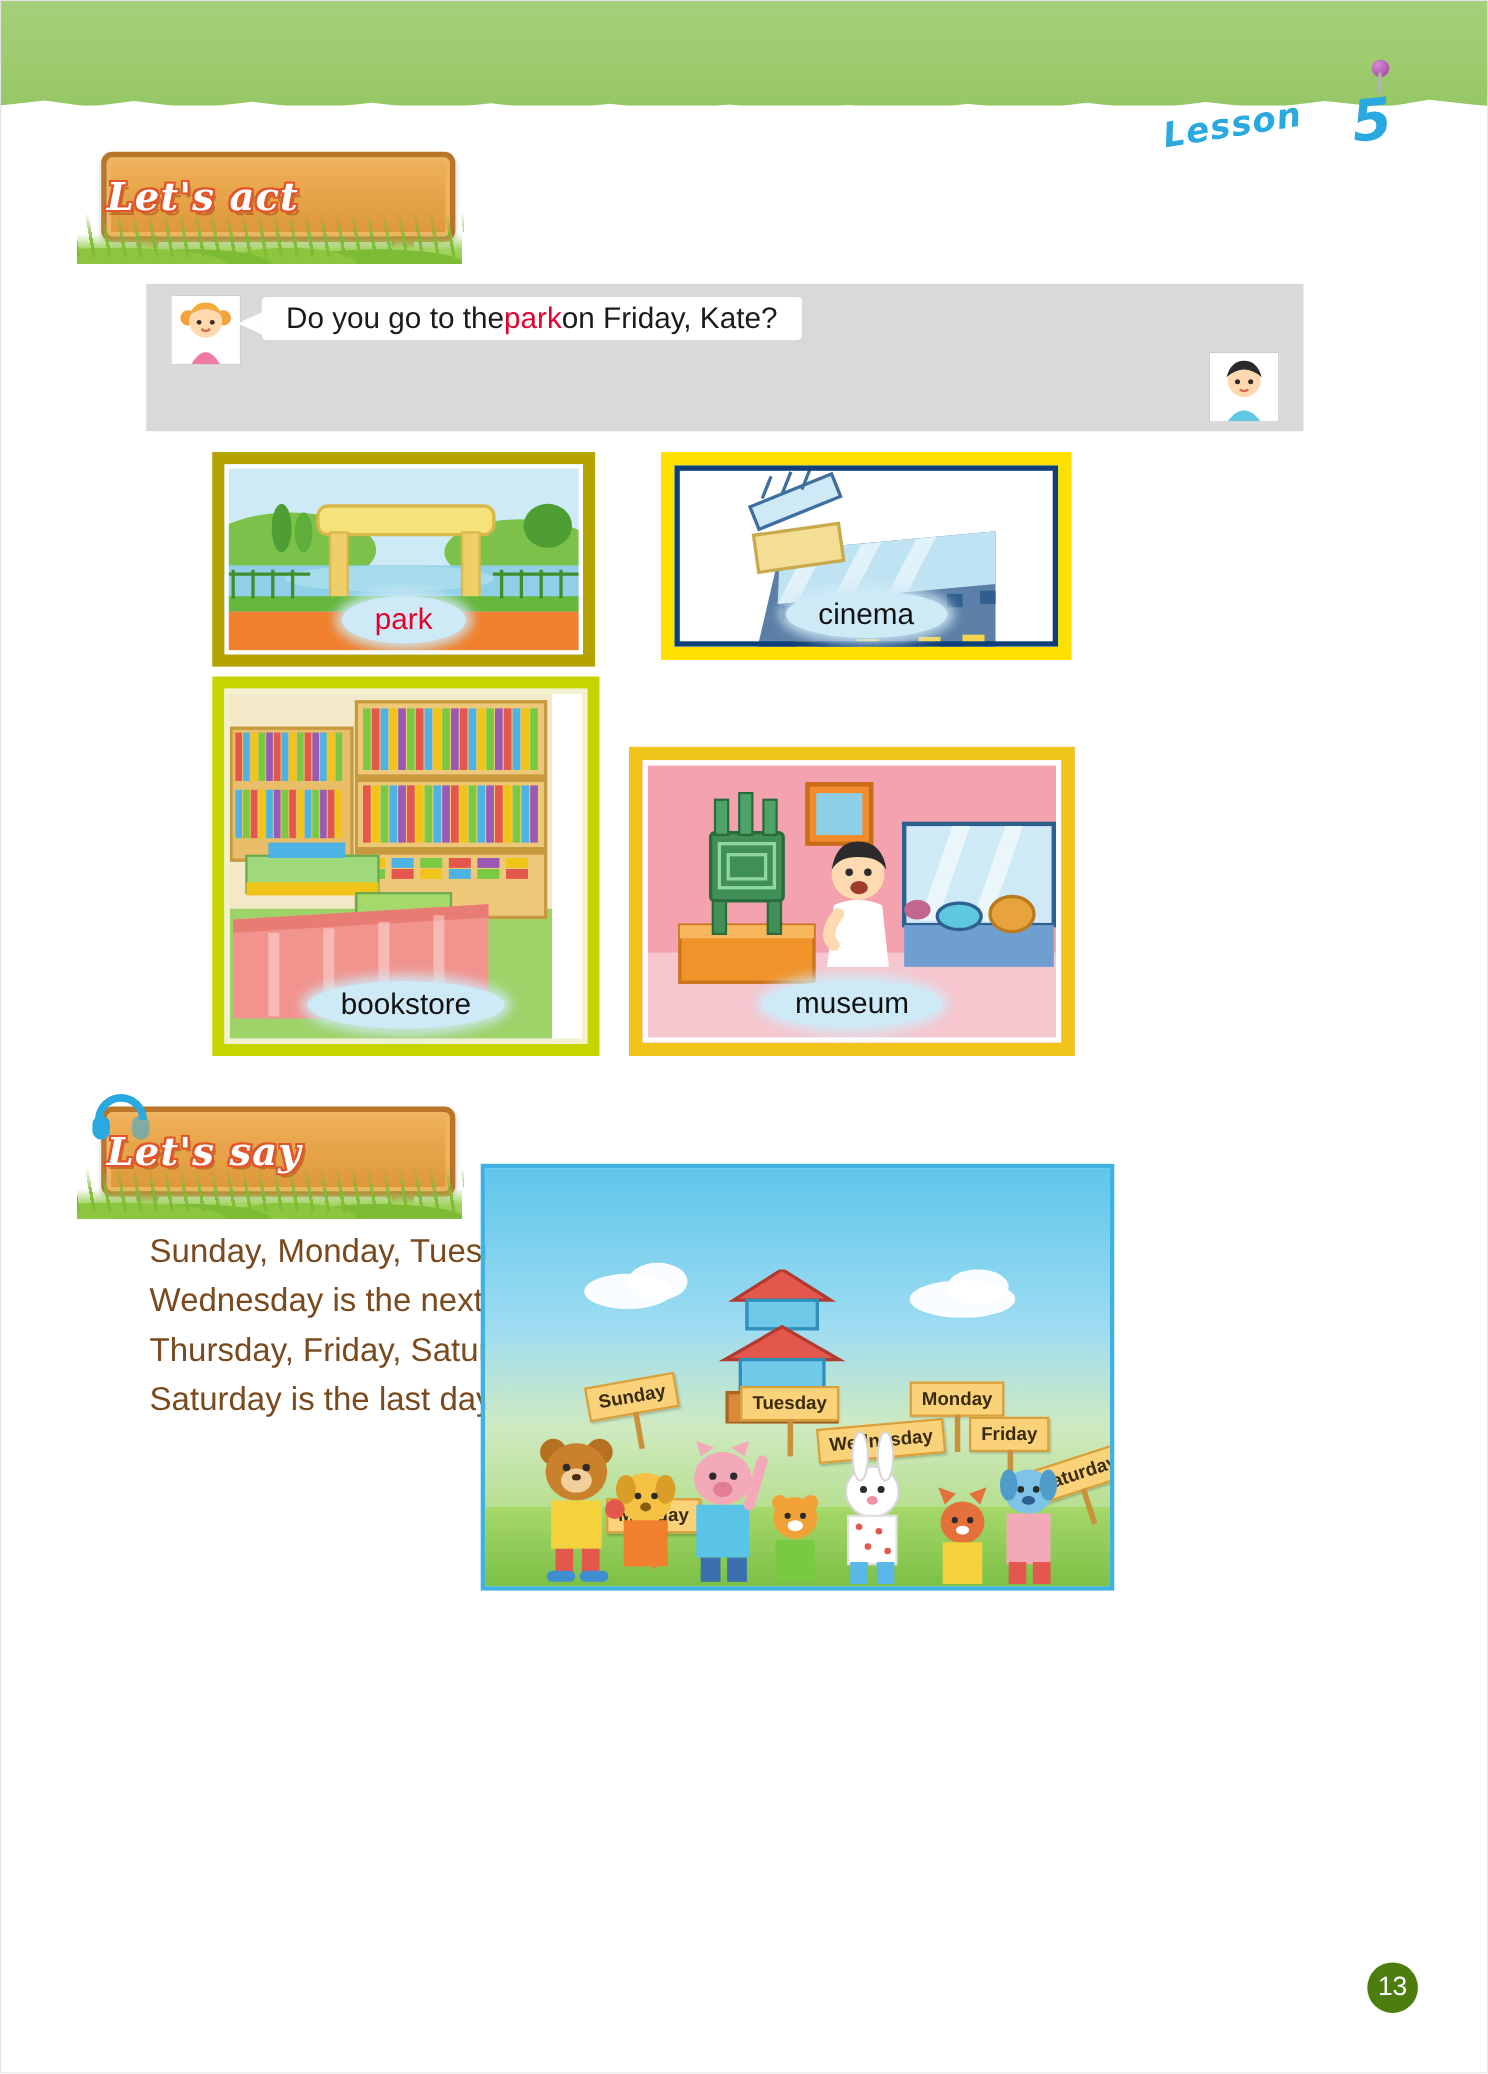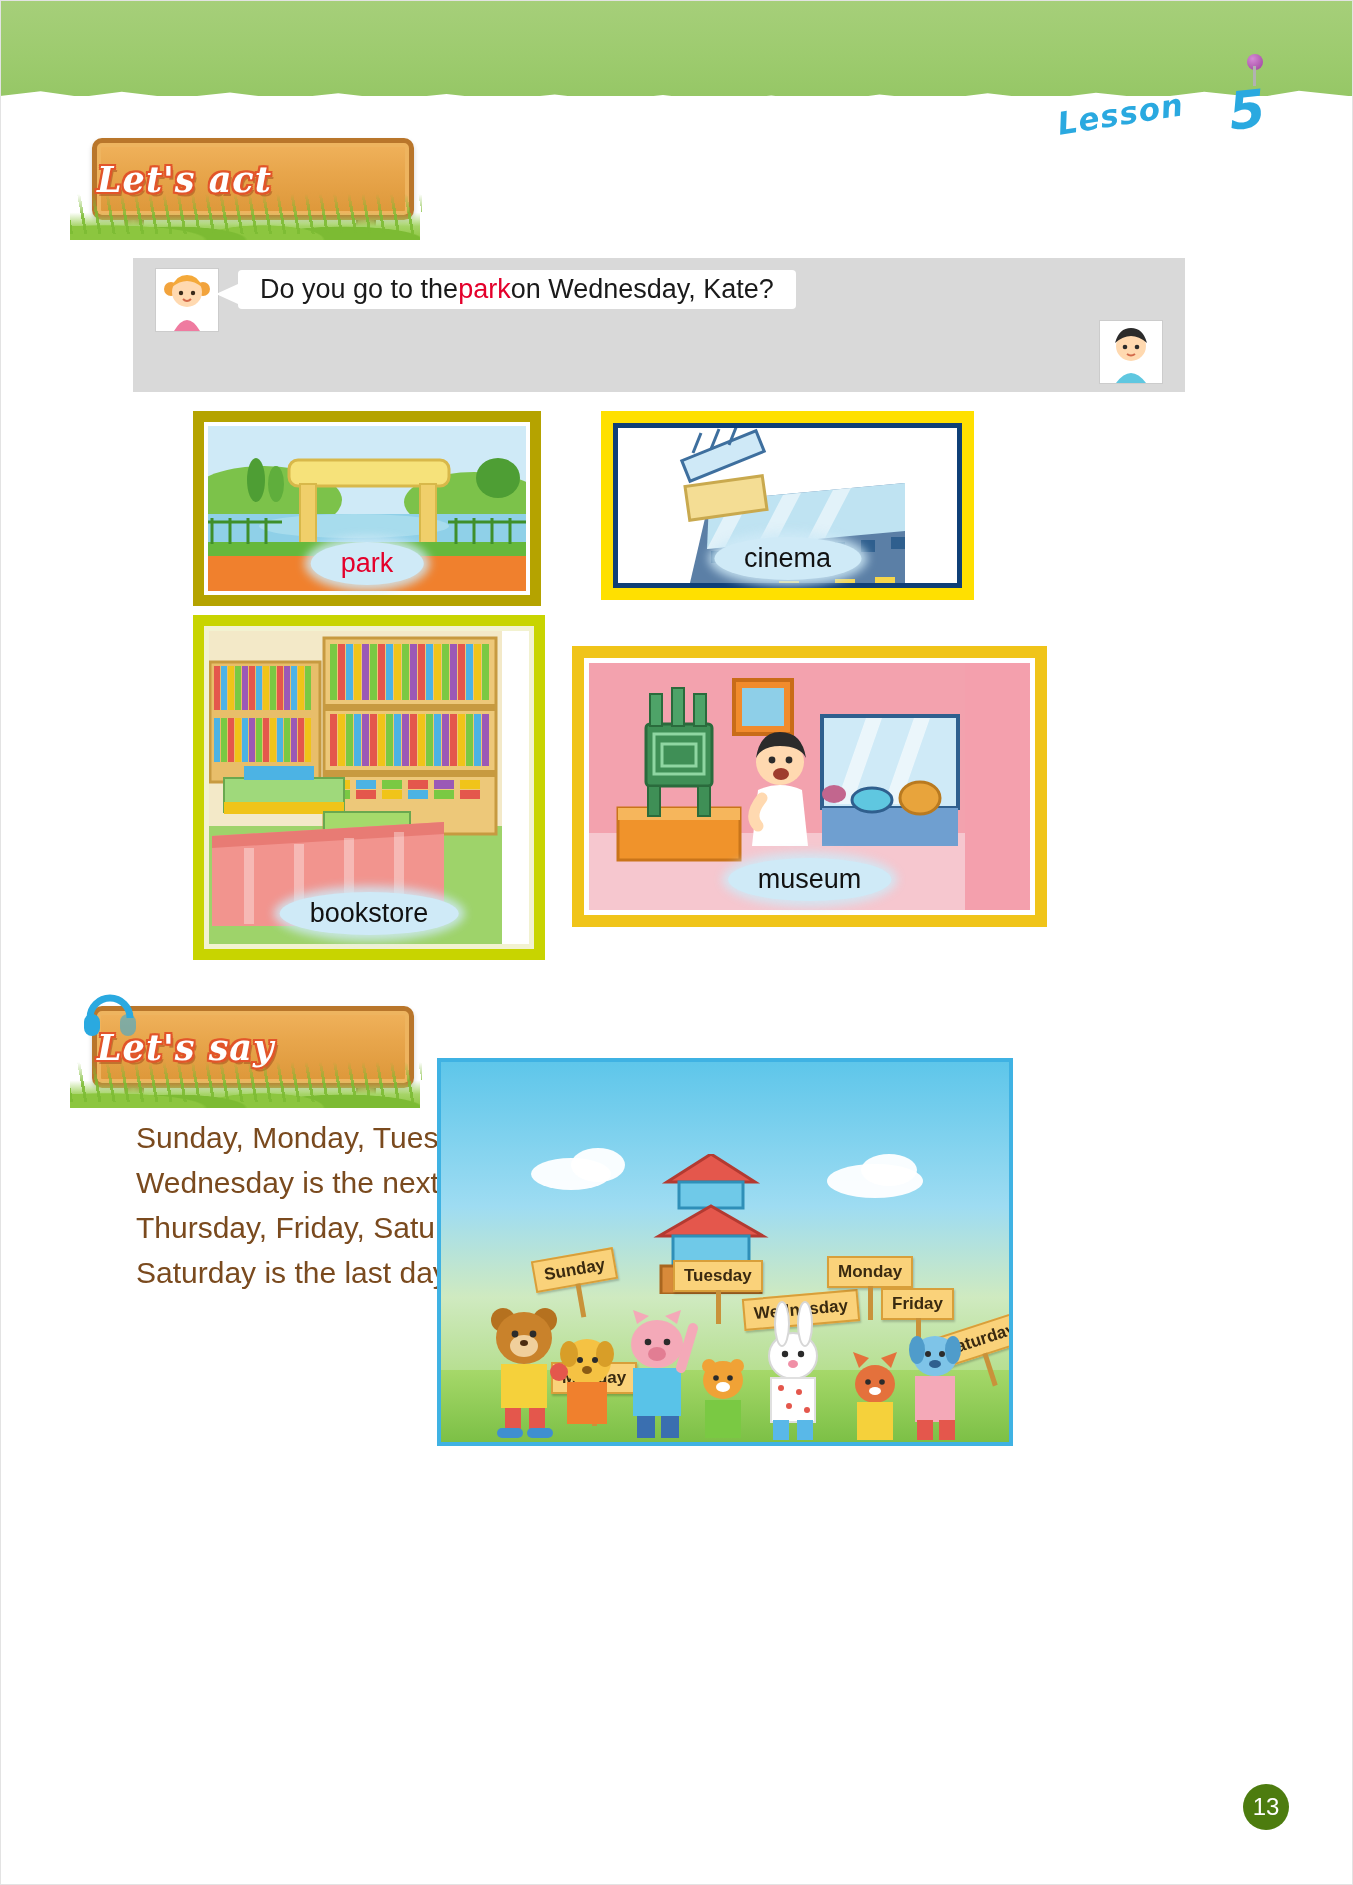--- a/index.html
+++ b/index.html
@@ -228,21 +228,21 @@
     background: #bef264;
   }
   .card-cinema .frame-in { position:absolute; inset:0; border: 5px solid #0f3f77; }
   .card-bookstore {
     left: 193px; top: 615px; width: 352px; height: 345px;
     border: 11px solid #c8d400;
     background: #ffffff;
   }
   .card-bookstore .frame-in { position:absolute; inset:0; border: 5px solid #f2f2d0; }
   .card-museum {
-    left: 572px; top: 646px; width: 475px; height: 281px;
+    left: 572px; top: 679px; width: 405px; height: 281px;
     border: 12px solid #f0c419;
     background: #f4a0ad;
   }
   .card-museum .frame-in { position:absolute; inset:0; border: 5px solid #ffffff; }
 
   .pic-label {
     position: absolute;
     left: 50%;
     transform: translateX(-50%);
     background: #cfeaf7;
@@ -367,21 +367,21 @@
       <circle cx="25" cy="24" r="2.2" fill="#3a2a1a"></circle>
       <circle cx="37" cy="24" r="2.2" fill="#3a2a1a"></circle>
       <path d="M27 30 q4 4 8 0" stroke="#d2694a" stroke-width="2" fill="none"></path>
       <path d="M18 62 q13 -22 26 0z" fill="#ef7ba0"></path>
     </svg>
   </div>
 
   <div class="bubble q">
     <span>Do you go to the </span>
       <span class="kw-red">park</span>
-      <span> on Wednesday, Kate?</span>
+      <span> on Friday, Kate?</span>
   </div>
 
 
   <div class="avatar boy">
     <svg width="62" height="62" viewBox="0 0 62 62" aria-hidden="true">
       <rect width="62" height="62" fill="#ffffff"></rect>
       <ellipse cx="31" cy="25" rx="15" ry="15" fill="#ffd9b0"></ellipse>
       <path d="M15 22 q4 -15 16 -15 q12 0 16 15 q-8 -7 -16 -7 q-8 0 -16 7z" fill="#2b2b2b"></path>
       <circle cx="25" cy="26" r="2.3" fill="#2b2b2b"></circle>
       <circle cx="37" cy="26" r="2.3" fill="#2b2b2b"></circle>

